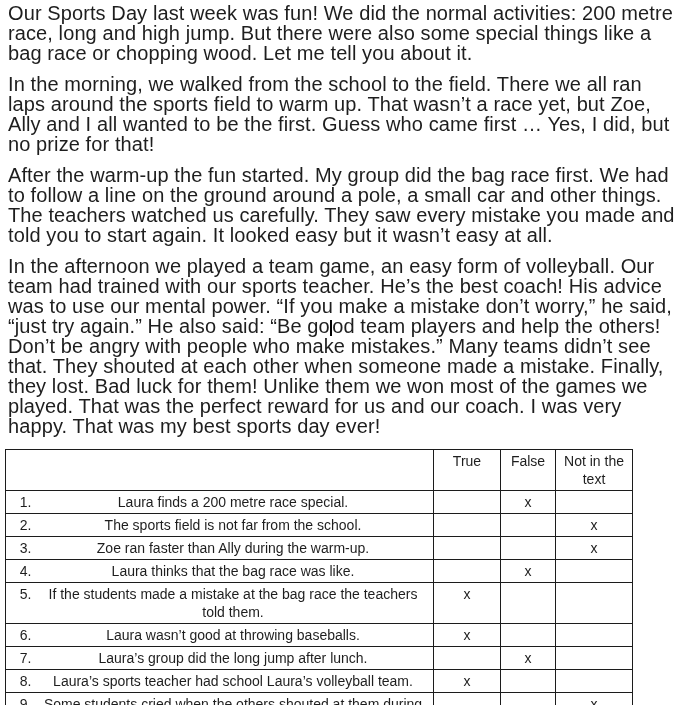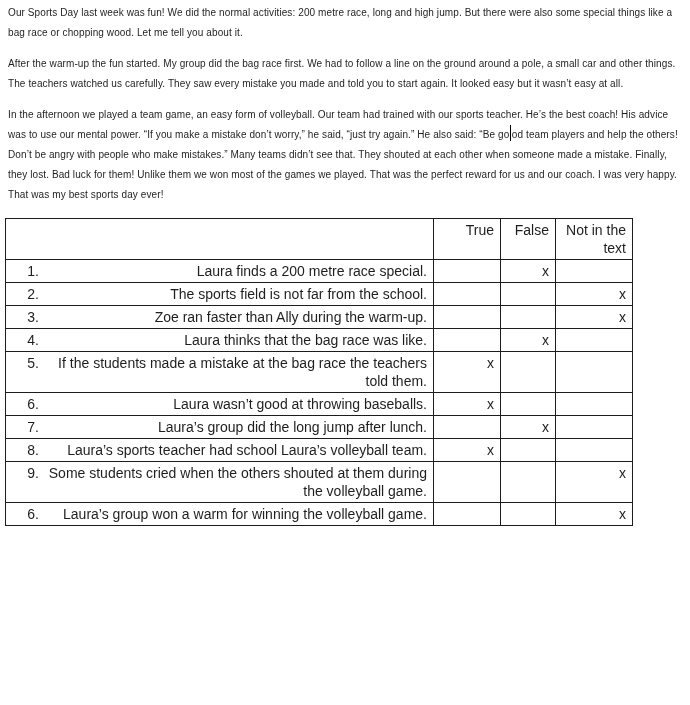--- a/index.html
+++ b/index.html
@@ -13,21 +13,21 @@
     color: #1e1e1e;
     overflow: hidden;
   }
   .page {
     padding: 3px 8px 0 8px;
     width: 690px;
   }
   .passage p {
     width: 674px;
     margin: 0 0 11px 0;
-    font-size: 10px;
+    font-size: 20px;
     line-height: 20px;
     letter-spacing: 0.1px;
   }
   .caret {
     display: inline-block;
     width: 1.5px;
     height: 16px;
     background: #000000;
     vertical-align: -3px;
     margin: 0 0.5px;
@@ -38,40 +38,41 @@
     margin: 13px 0 0 -3px;
     width: 627px;
     font-size: 14px;
     line-height: 18px;
   }
   table.tf-table th, table.tf-table td {
     border: 1.5px solid #1c1c1c;
     vertical-align: top;
     padding: 2px 6px;
     font-weight: normal;
-    text-align: right;
+    text-align: center;
   }
   col.c-stmt { width: 428px; }
   col.c-true { width: 67px; }
   col.c-false { width: 55px; }
   col.c-notin { width: 77px; }
   th.h-notin { padding-right: 14px; margin-top: 40px; }
   th.h-true, th.h-false, th.h-notin { padding-top: 3px; height: 40px; }
   td.mark { padding-left: 9px; }
   .stmt { display: flex; }
   .stmt .num { flex: 0 0 27px; }
   .stmt .stmt-text { flex: 1 1 auto; }
 </style>
 </head>
 <body>
 
 <div class="page">
 
   <div class="passage">
     <p>Our Sports Day last week was fun! We did the normal activities: 200 metre race, long and high jump. But there were also some special things like a bag race or chopping wood. Let me tell you about it.</p>
+    <p>In the morning, we walked from the school to the field. There we all ran laps around the sports field to warm up. That wasn’t a race yet, but Zoe, Ally and I all wanted to be the first. Guess who came first … Yes, I did, but no prize for that!</p>
     <p>After the warm-up the fun started. My group did the bag race first. We had to follow a line on the ground around a pole, a small car and other things. The teachers watched us carefully. They saw every mistake you made and told you to start again. It looked easy but it wasn’t easy at all.</p>
     <p><span>In the afternoon we played a team game, an easy form of volleyball. Our team had trained with our sports teacher. He’s the best coach! His advice was to use our mental power. “If you make a mistake don’t worry,” he said, “just try again.” He also said: “Be go</span><span class="caret"></span><span>od team players and help the others! Don’t be angry with people who make mistakes.” Many teams didn’t see that. They shouted at each other when someone made a mistake. Finally, they lost. Bad luck for them! Unlike them we won most of the games we played. That was the perfect reward for us and our coach. I was very happy. That was my best sports day ever!</span></p>
   </div>
 
   <table class="tf-table">
     <colgroup>
       <col class="c-stmt">
         <col class="c-true">
         <col class="c-false">
         <col class="c-notin">

